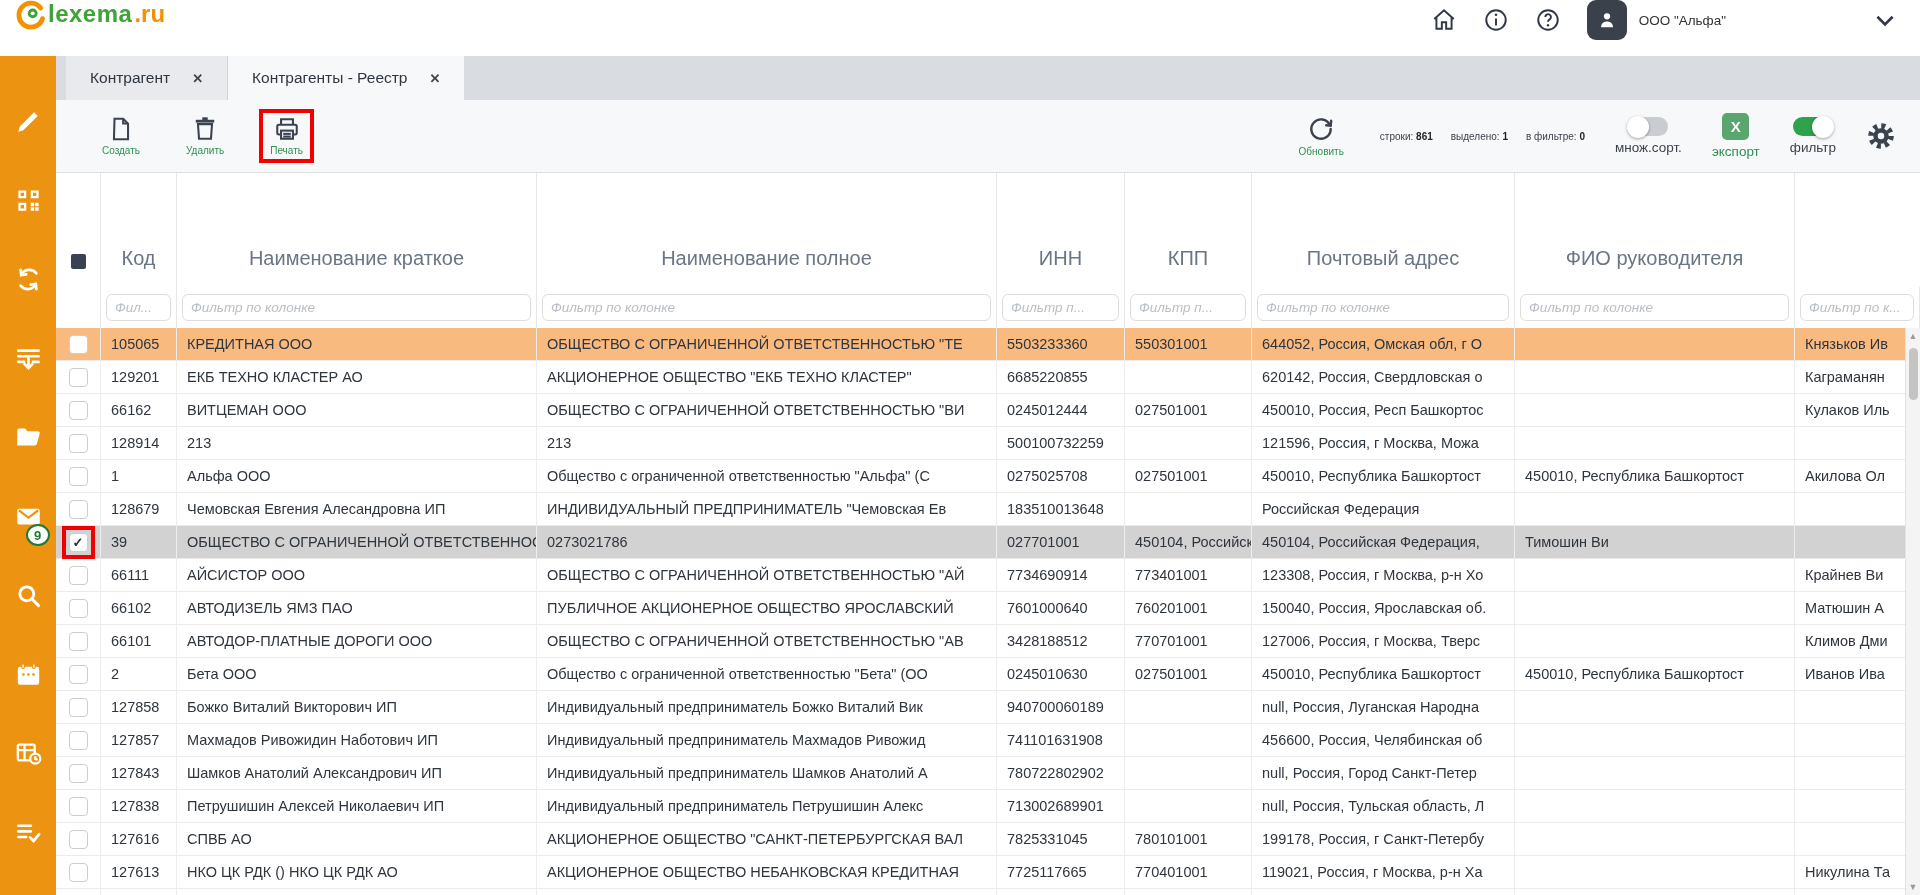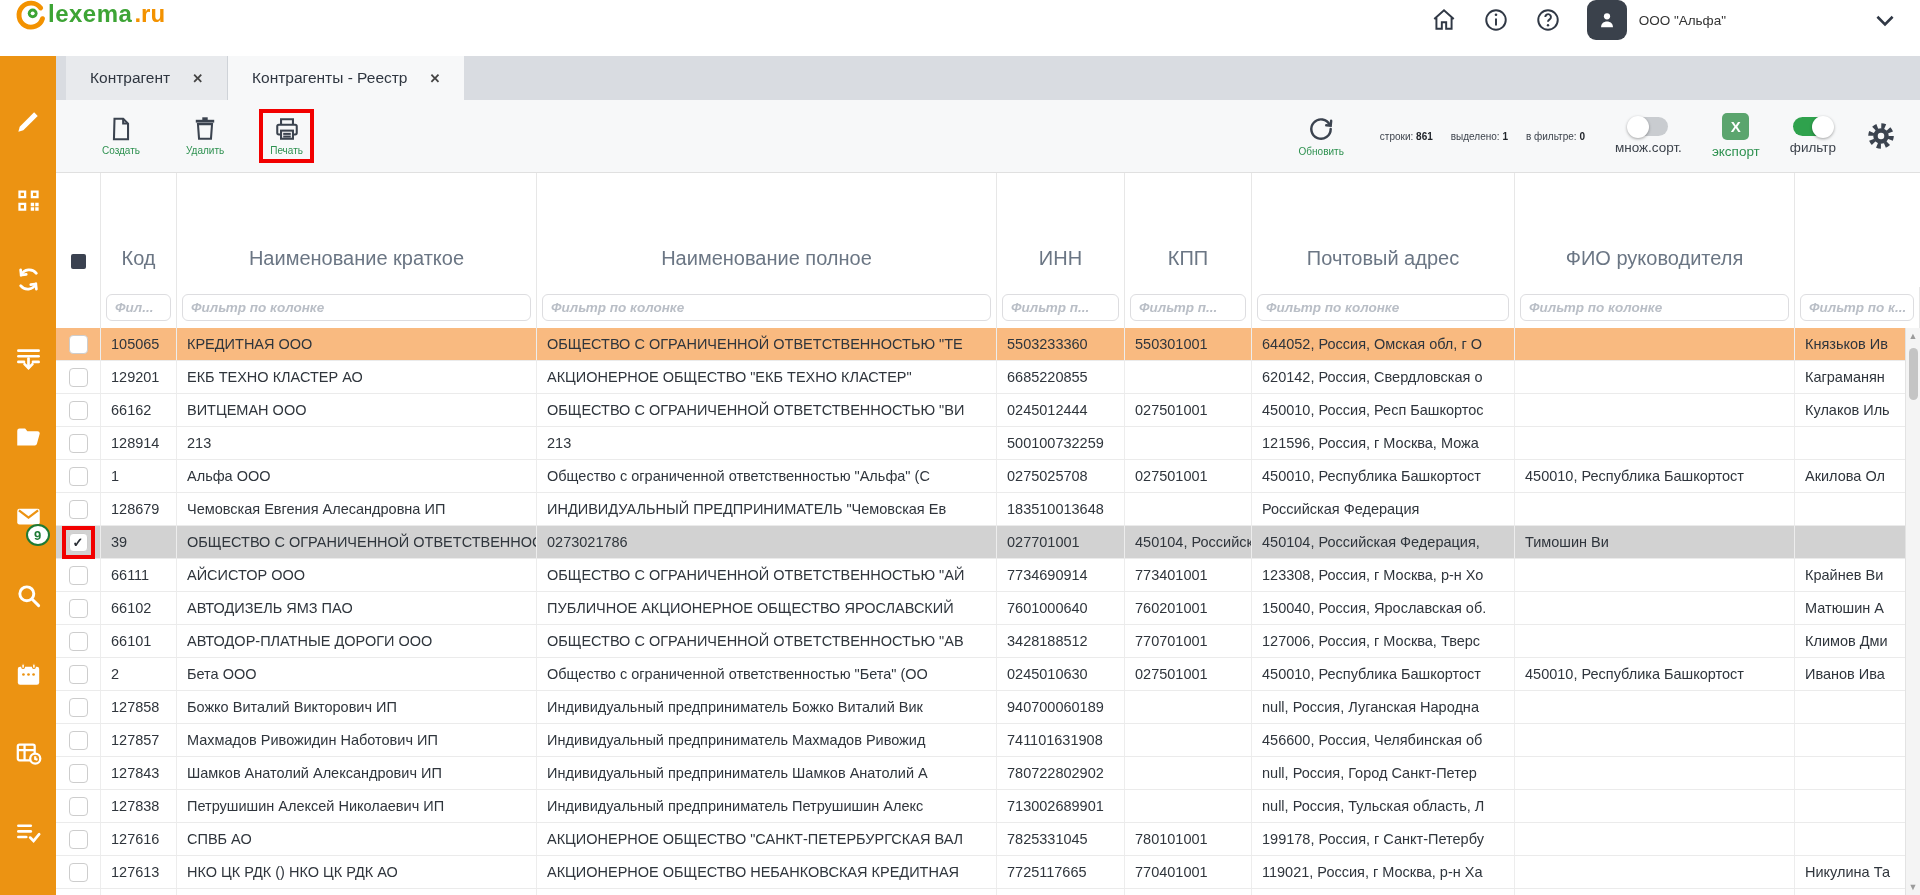--- a/index.html
+++ b/index.html
@@ -64,21 +64,21 @@
 
   
   .tablewrap{position:relative;flex:1;min-height:0;border-top:1px solid #E0E0E0;background:#fff;}
   .grid{display:grid;grid-template-columns:45px 76px 360px 460px 128px 127px 263px 280px minmax(0,1fr);}
   .hrow{height:114px;}
   .hcell{border-right:1px solid var(--border-light);display:flex;align-items:flex-end;justify-content:center;padding:0 8px 16px 8px;}
   .hlabel{font-size:20px;color:var(--header-text);text-align:center;line-height:1.3;overflow:hidden;white-space:normal;}
   .master-checkbox{width:15px;height:15px;background:#3A4150;border-radius:2px;display:inline-block;margin-bottom:2px;cursor:pointer;}
   .frow{height:41px;}
   .fcell{border-right:1px solid var(--border-light);display:flex;align-items:center;justify-content:center;padding:0 5px;}
-  .fcell input{width:100%;height:27px;border:1px solid #DDDDE0;border-radius:6px;font-family:"Liberation Sans",sans-serif;font-size:13.5px;font-style:italic;color:#666;padding:0 8px;outline:none;background:#fff;font-weight:bold;}
+  .fcell input{width:100%;height:27px;border:1px solid #DDDDE0;border-radius:6px;font-family:"Liberation Sans",sans-serif;font-size:13.5px;font-style:italic;color:#666;padding:0 8px;outline:none;background:#fff;}
   .fcell input::placeholder{color:#B9BEC6;font-style:italic;}
   .rows{height:569px;overflow:hidden;}
   .trow{height:33px;border-bottom:1px solid #EBEBEB;background:#fff;cursor:pointer;}
   .trow.hl-orange{background:var(--row-orange);}
   .trow.hl-selected{background:var(--row-selected);}
   .cell{font-size:14.5px;color:var(--cell-text);line-height:32px;padding:0 10px;white-space:nowrap;overflow:hidden;border-right:1px solid #EDEDED;}
   .cb-cell{display:flex;align-items:center;justify-content:center;border-right:1px solid #EDEDED;}
   .cbx{width:19px;height:19px;border:1px solid #CDCDCD;border-radius:4px;background:#fff;display:flex;align-items:center;justify-content:center;font-size:13px;font-weight:bold;color:#2a2e35;}
   .cbwrap{display:flex;align-items:center;justify-content:center;}
   .cbwrap.boxed{outline:4px solid var(--red-box);outline-offset:3px;}

